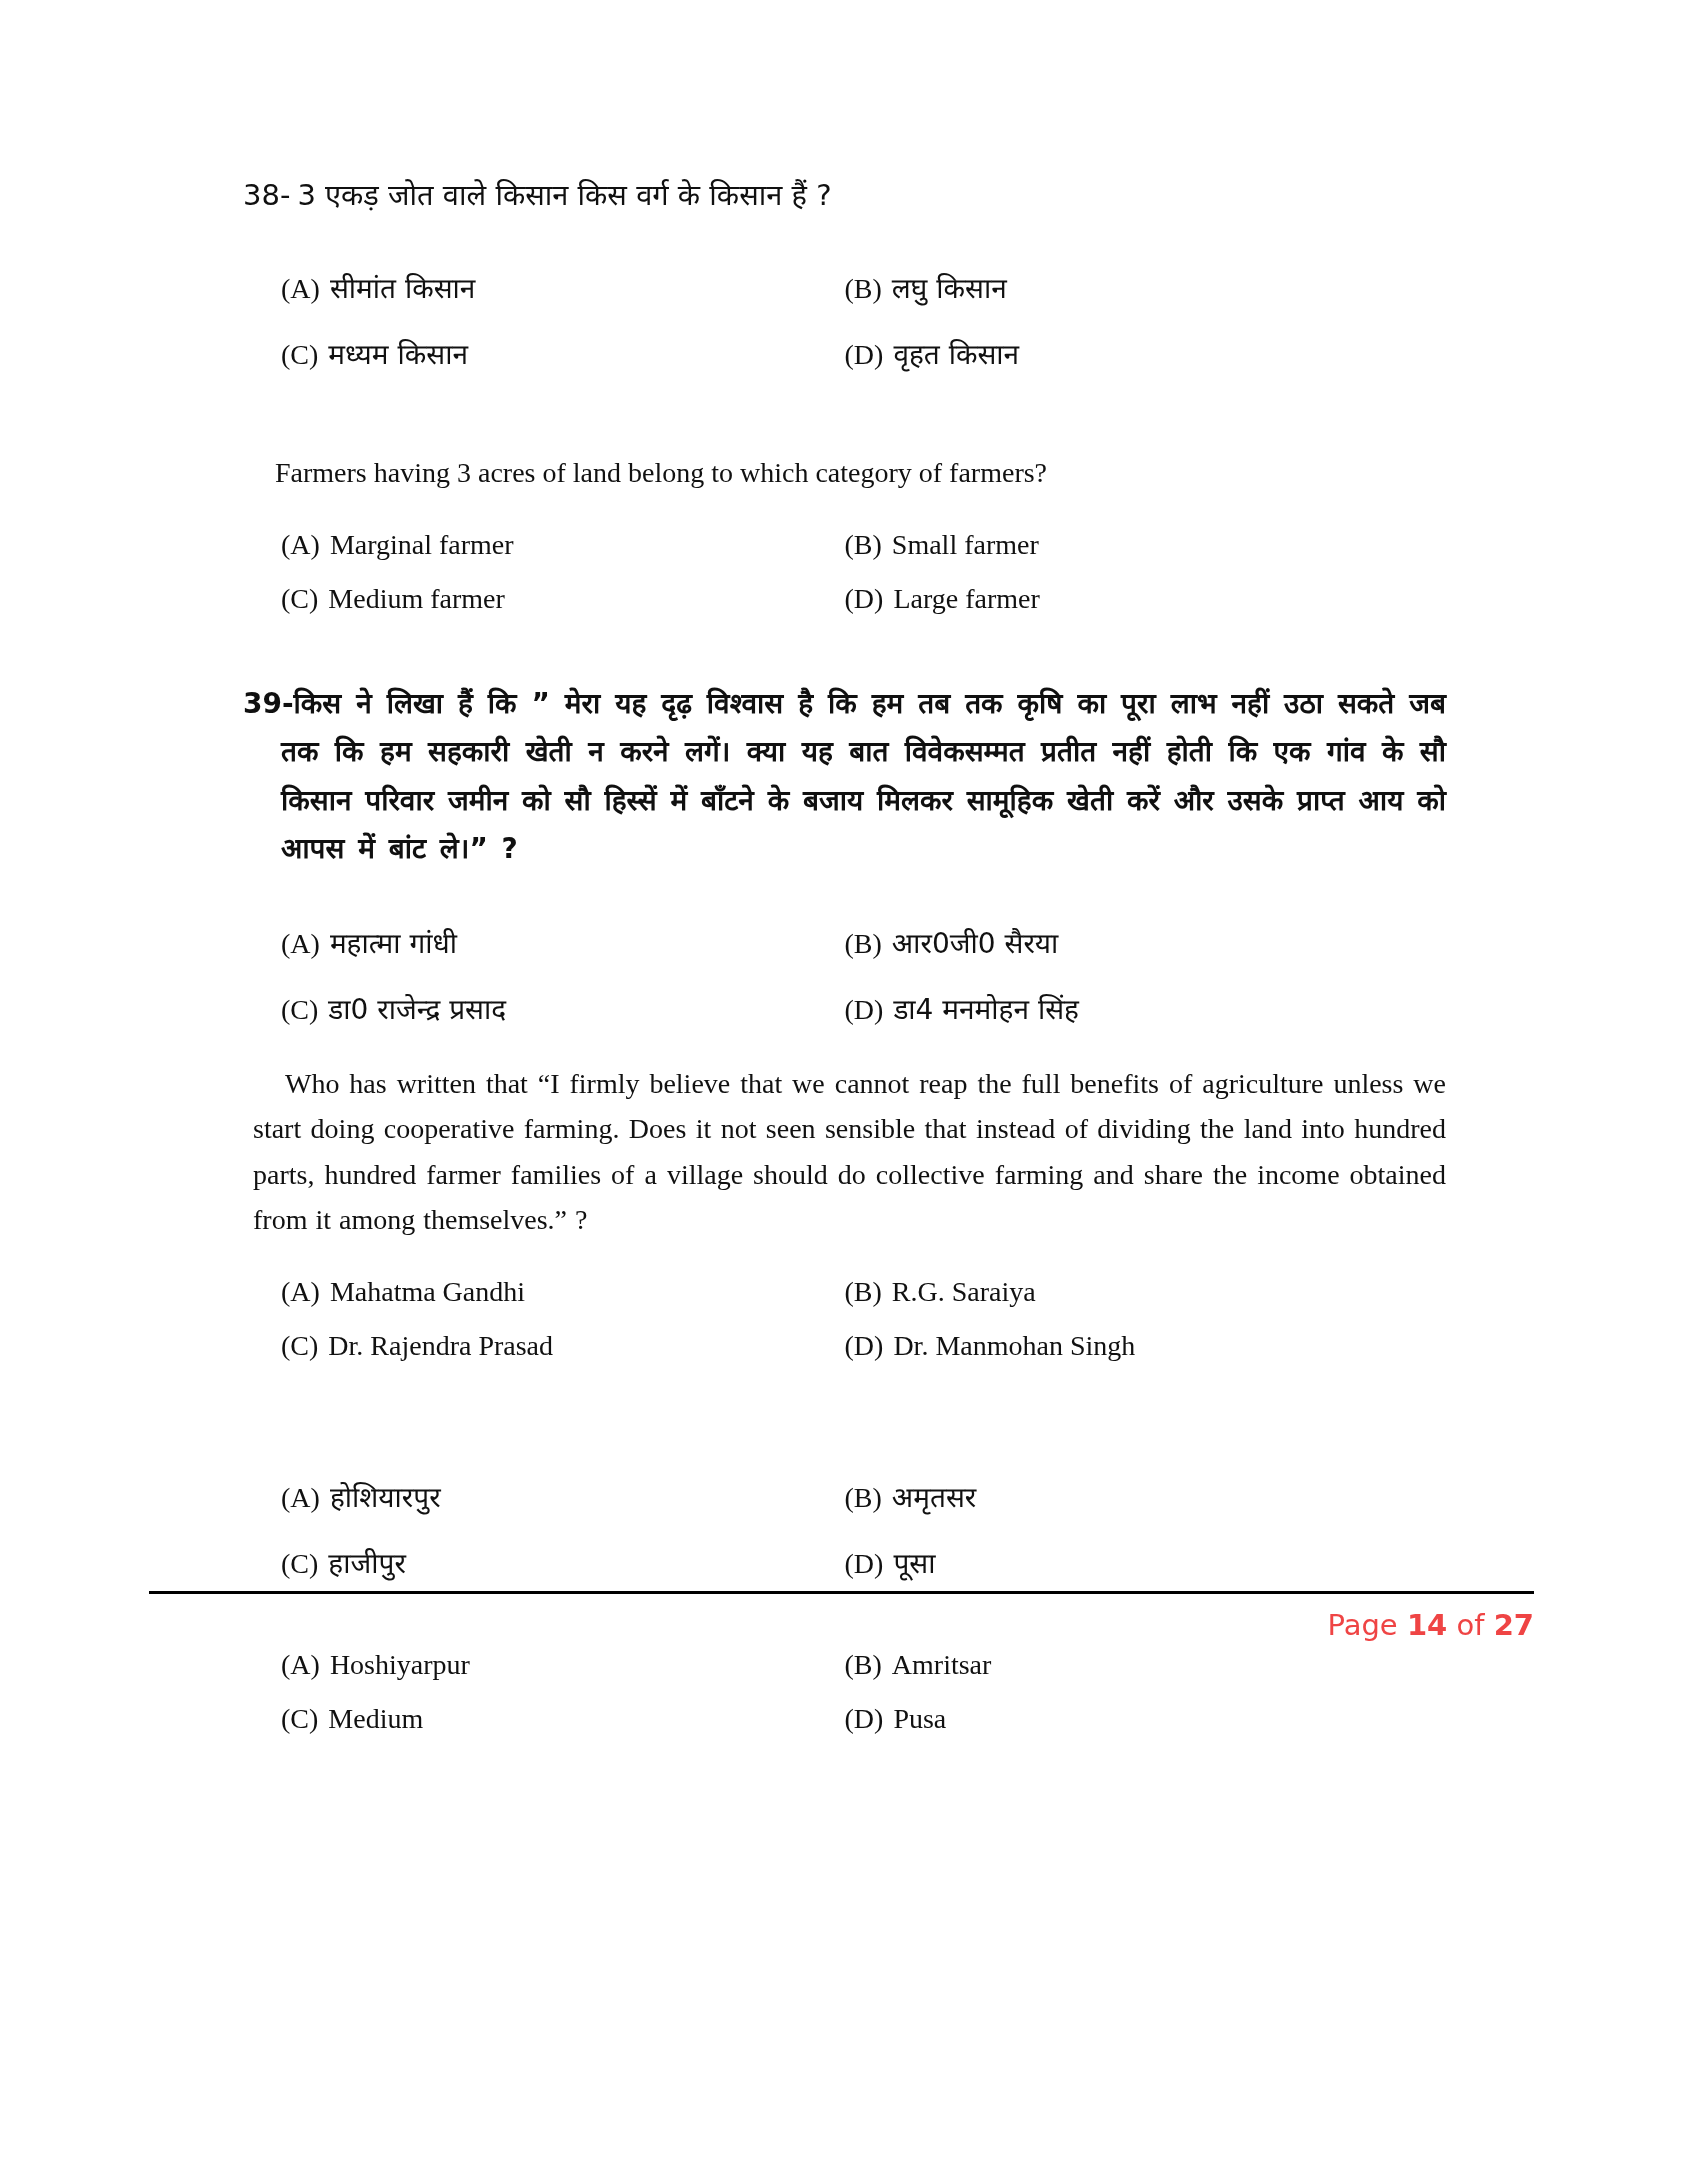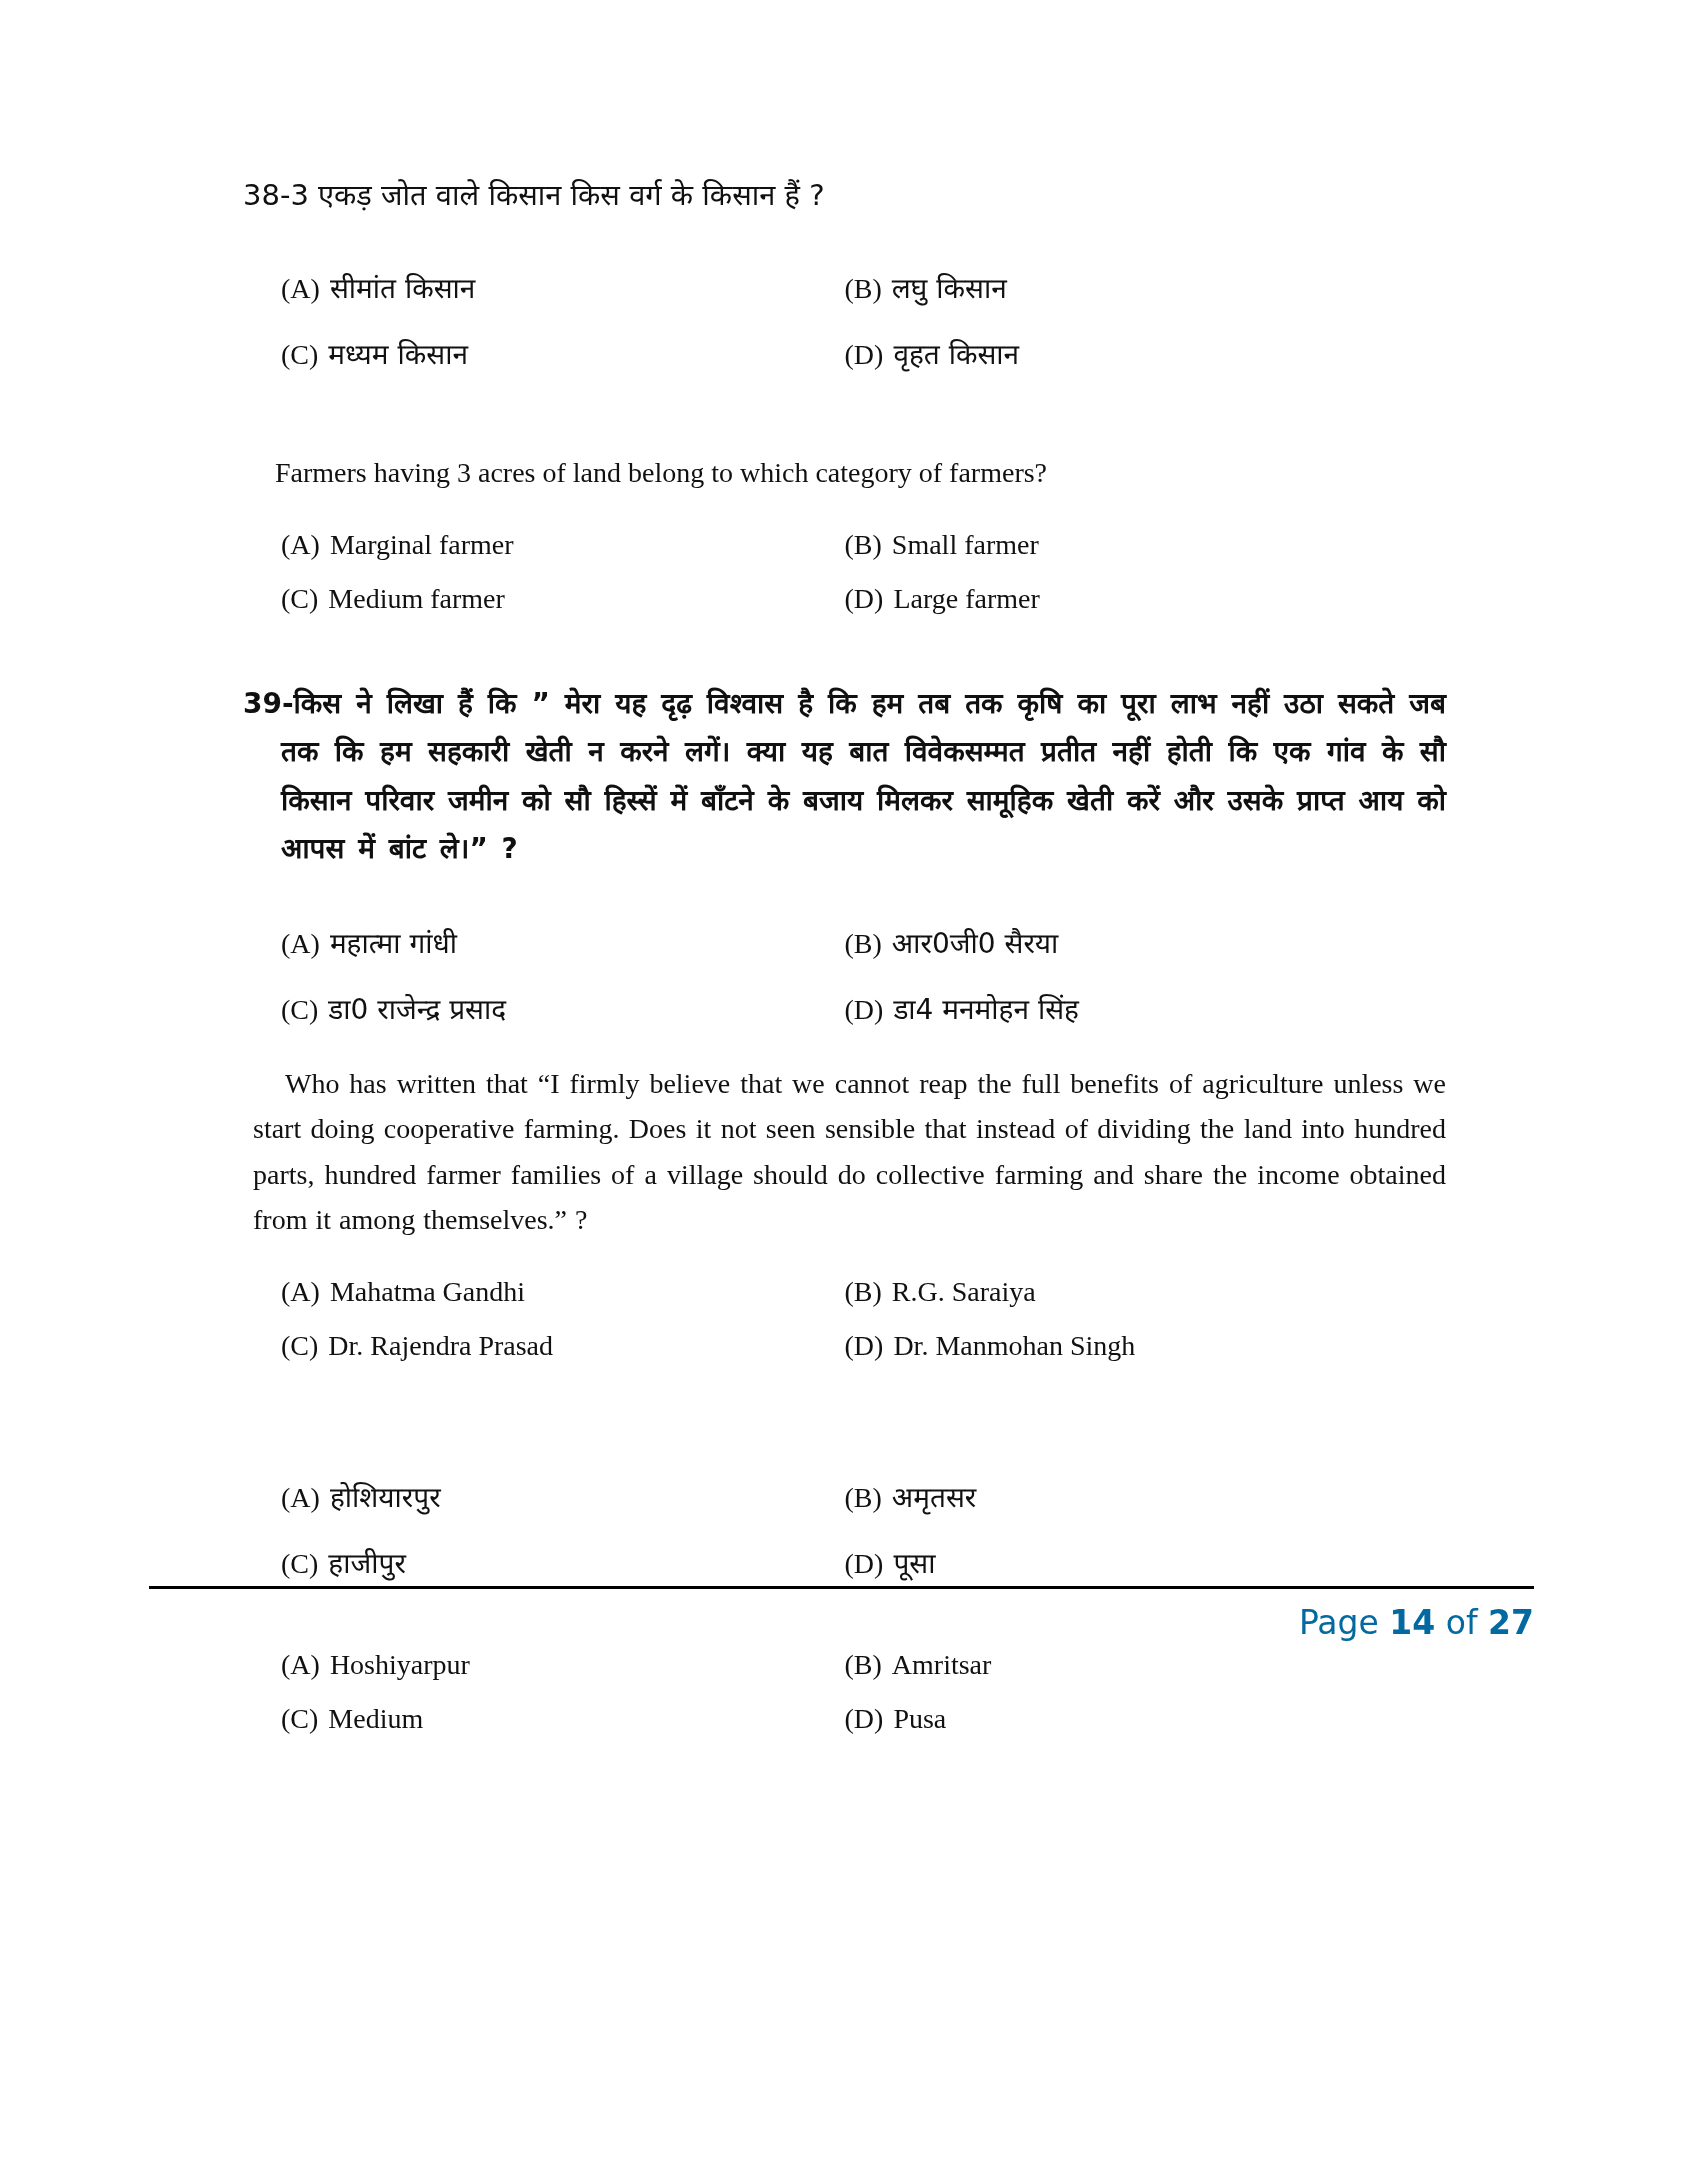--- a/index.html
+++ b/index.html
@@ -36,20 +36,21 @@
     color: #101010;
     display: flex;
     align-items: baseline;
   }
   .q-num {
     flex: 0 0 auto;
     white-space: pre;
   }
   .q-hindi-text {
     flex: 1 1 auto;
+    margin-left: 7px;
   }
   .q-hindi-para {
     font-family: "DejaVu Sans", "Liberation Sans", sans-serif;
     font-size: 28px;
     line-height: 1.72;
     text-align: justify;
     text-align-last: left;
     color: #101010;
     word-spacing: 4px;
   }
@@ -126,22 +127,22 @@
     bottom: 94px;
   }
   .footer-rule {
     border-top: 3px solid #000000;
     width: 100%;
   }
   .footer-text {
     margin-top: 14px;
     text-align: right;
     font-family: "DejaVu Sans", "Liberation Sans", sans-serif;
-    font-size: 33px;
-    color: #0369a1;
+    font-size: 29px;
+    color: #ef4444;
   }
   .footer-text .bold { font-weight: bold; }
 </style>
 </head>
 <body>
 
 <div class="page">
   <div class="content">
 
     <div class="question-block">

